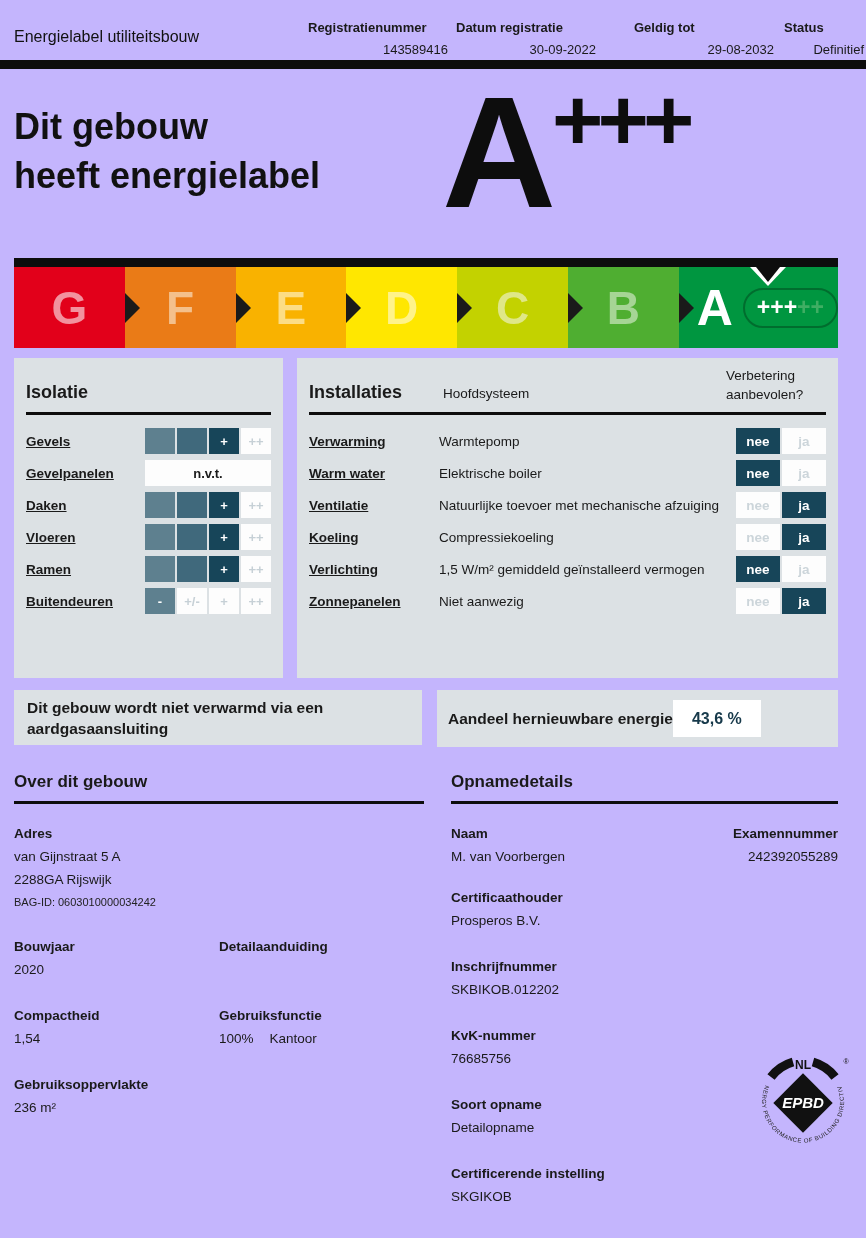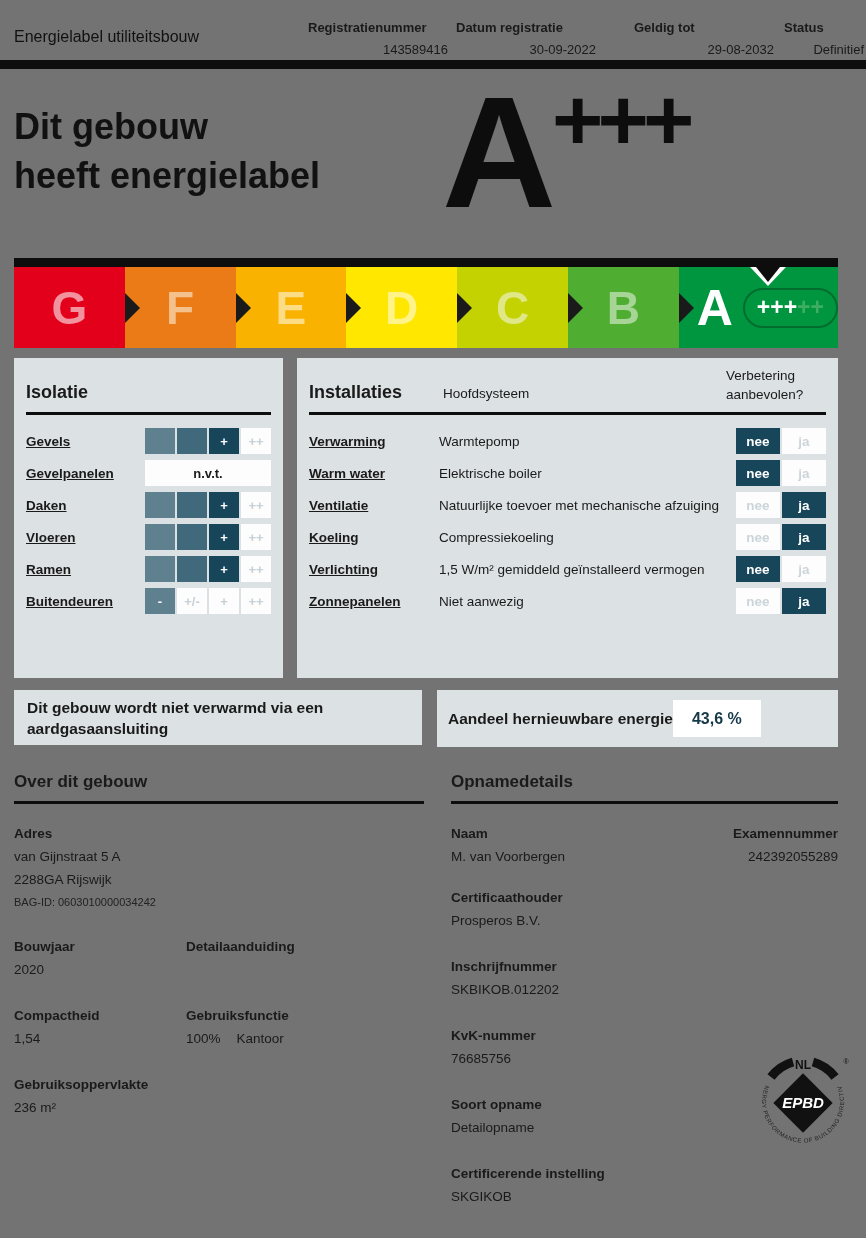--- a/index.html
+++ b/index.html
@@ -1,18 +1,18 @@
 <!DOCTYPE html>
 <html><head>
 <meta charset="utf-8">
 <style>
   * { margin:0; padding:0; box-sizing:border-box; }
   html,body { background:#ffffff; }
   body { font-family:"Liberation Sans", sans-serif; color:#1a1a1a; }
-  #page { position:relative; width:866px; height:1238px; background:#737373; overflow:hidden; }
+  #page { position:relative; width:866px; height:1238px; background:#c4b5fd; overflow:hidden; }
   .abs { position:absolute; }
 
   
   .hdr-title { left:14px; top:28px; font-size:16px; color:#111; }
   .hdr-col { top:20px; width:140px; }
   .hdr-col .lbl { font-weight:bold; font-size:13px; }
   .hdr-col .val { font-size:13px; margin-top:7px;text-align:right; }
   .black-rule { left:0; top:60px; width:866px; height:9px; background:#0d0d0d; }
 
   
@@ -91,21 +91,21 @@
 
   
   .sect-head { font-size:17px; font-weight:bold; border-bottom:3px solid #0d0d0d; padding-bottom:9px; }
   .about { left:14px; top:772px; width:410px; }
   .opname { left:451px; top:772px; width:387px; }
   .fl { font-weight:bold; font-size:13.5px; }
   .fv { font-size:13.5px; margin-top:8px; }
   .bag { font-size:11px; margin-top:9px; color:#222; }
   .group { margin-top:22px; }
   .about-grid { display:grid; grid-template-columns:172px 1fr; }
-  .g2 { margin-top:31px; }
+  .g2 { margin-top:31px;gap:33px; }
   .gf-name { margin-left:16px; }
   .naam-row { display:flex; }
   .exam { margin-left:auto; width:108px;text-align:right; }
 
   
   .logo { left:753px; top:1053px; width:100px; height:100px; }
 </style>
 </head>
 <body>
 

